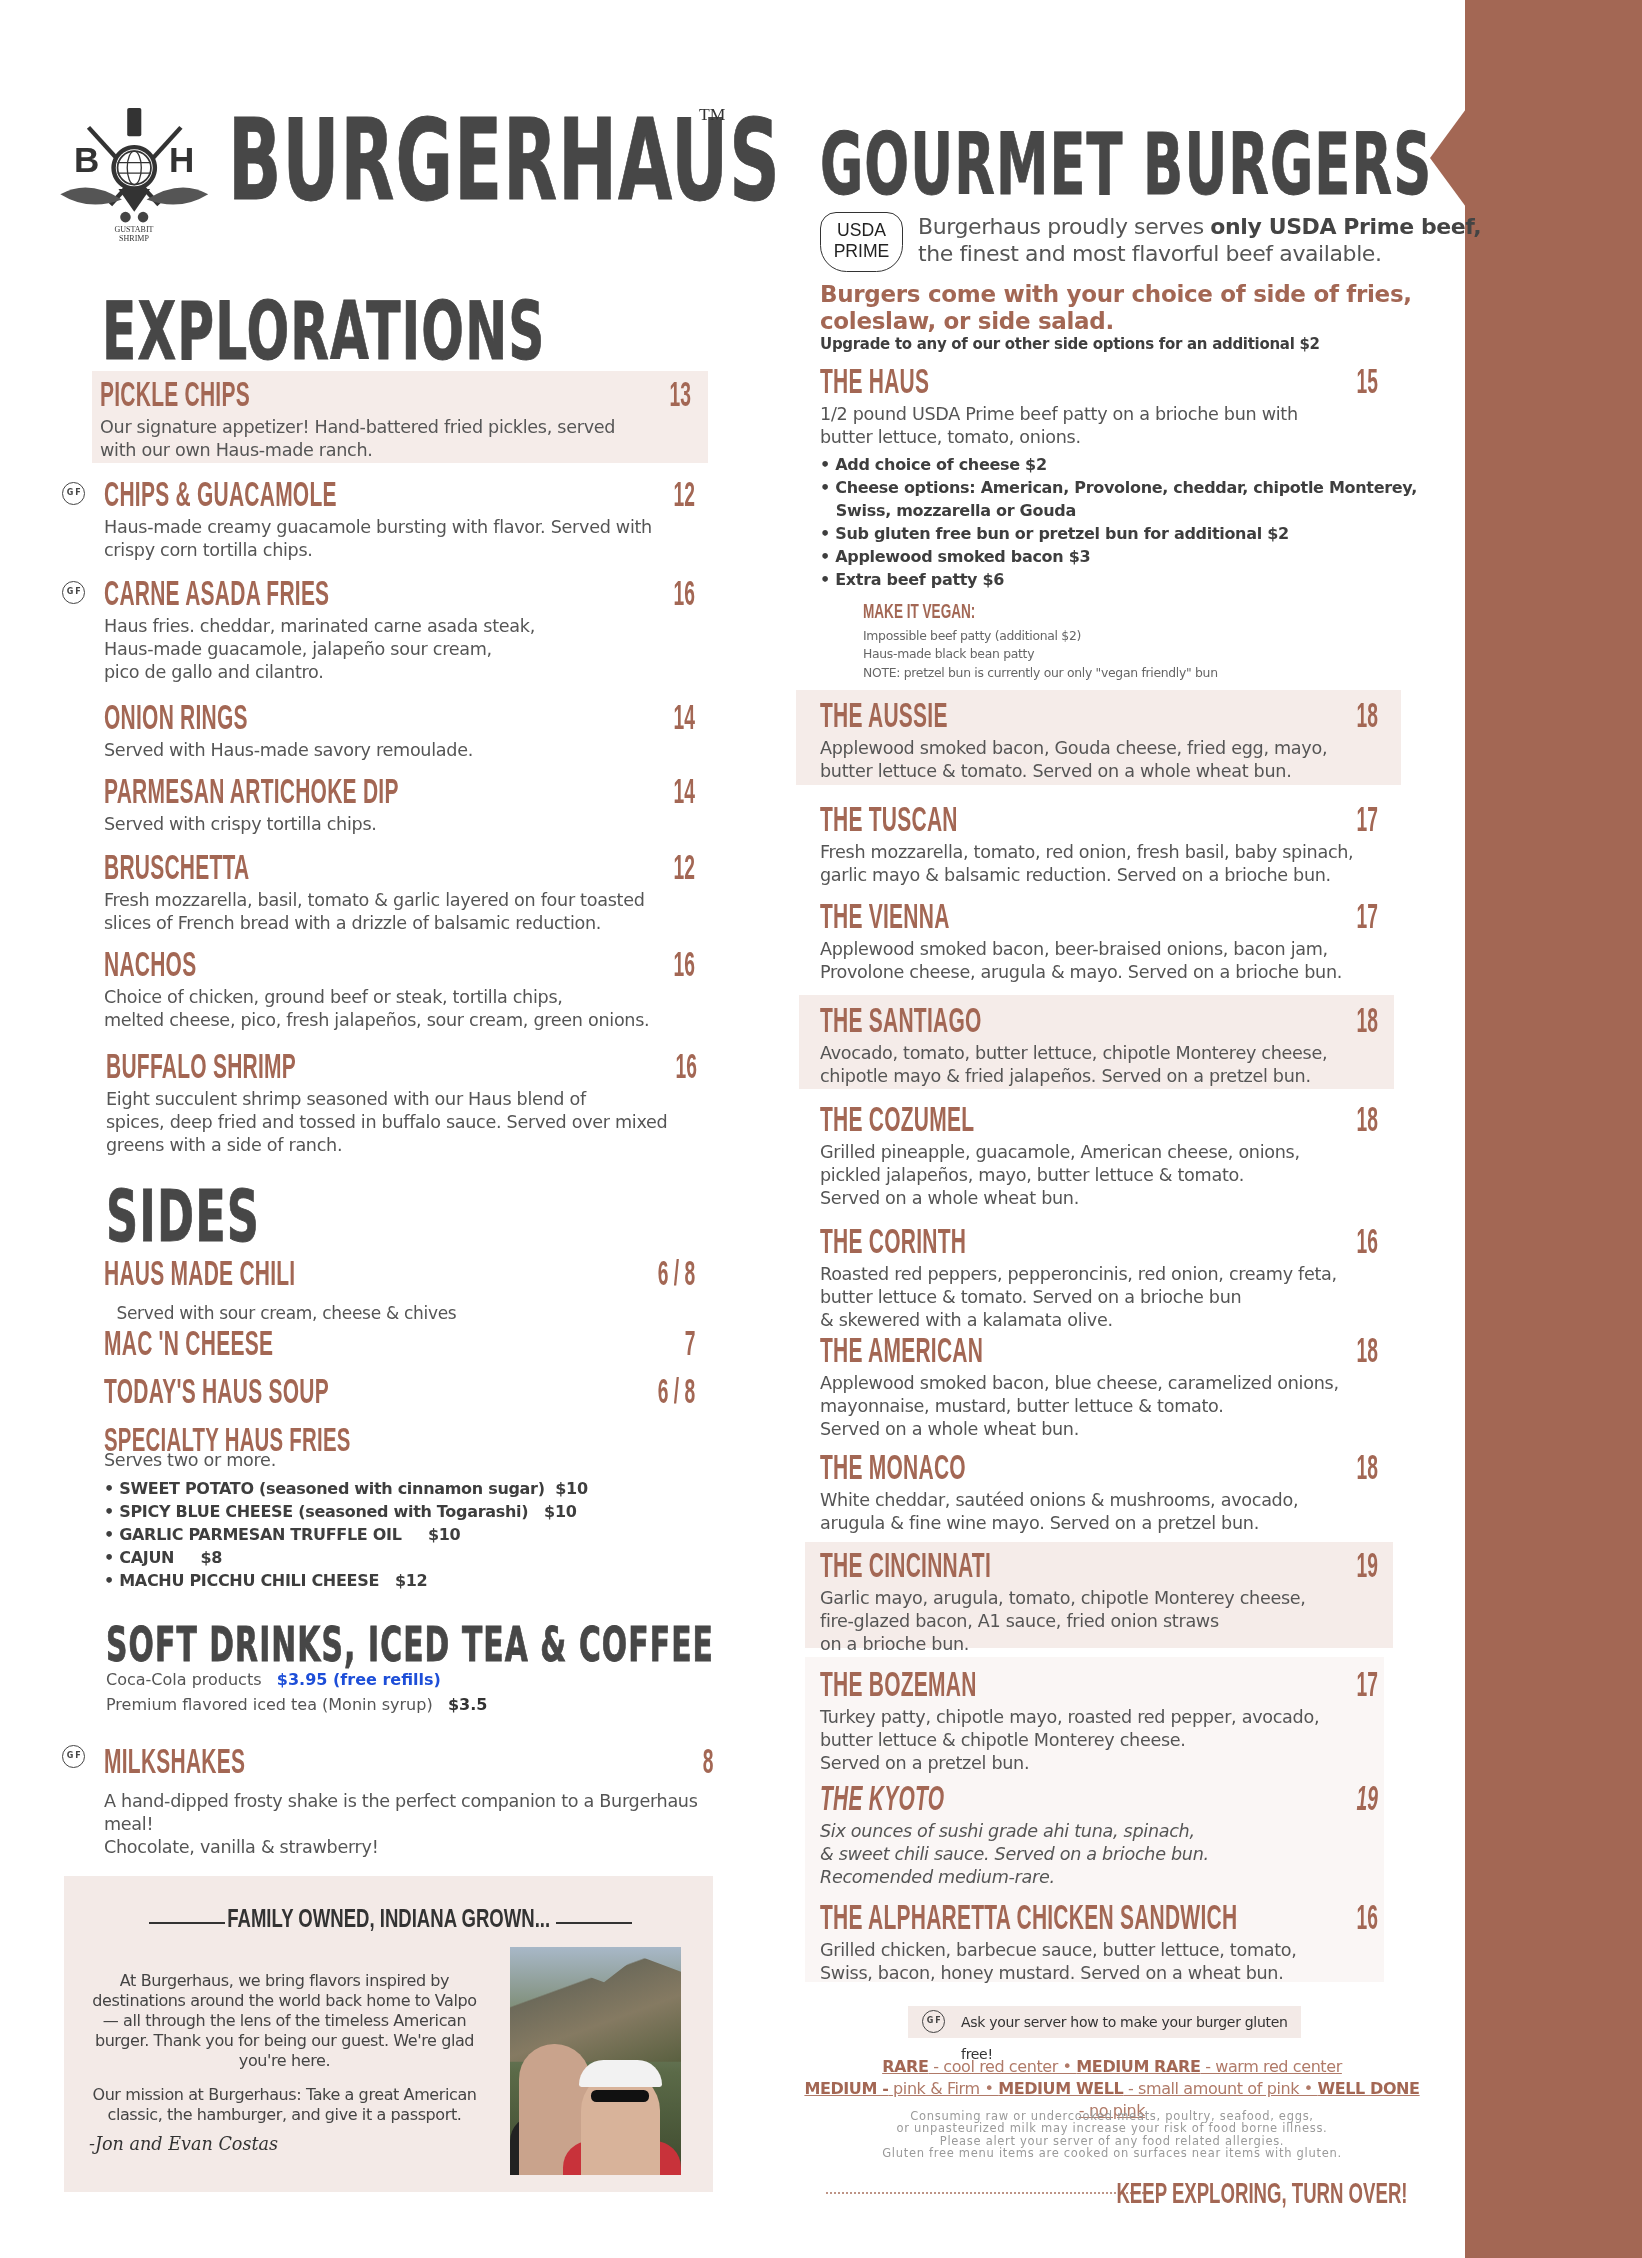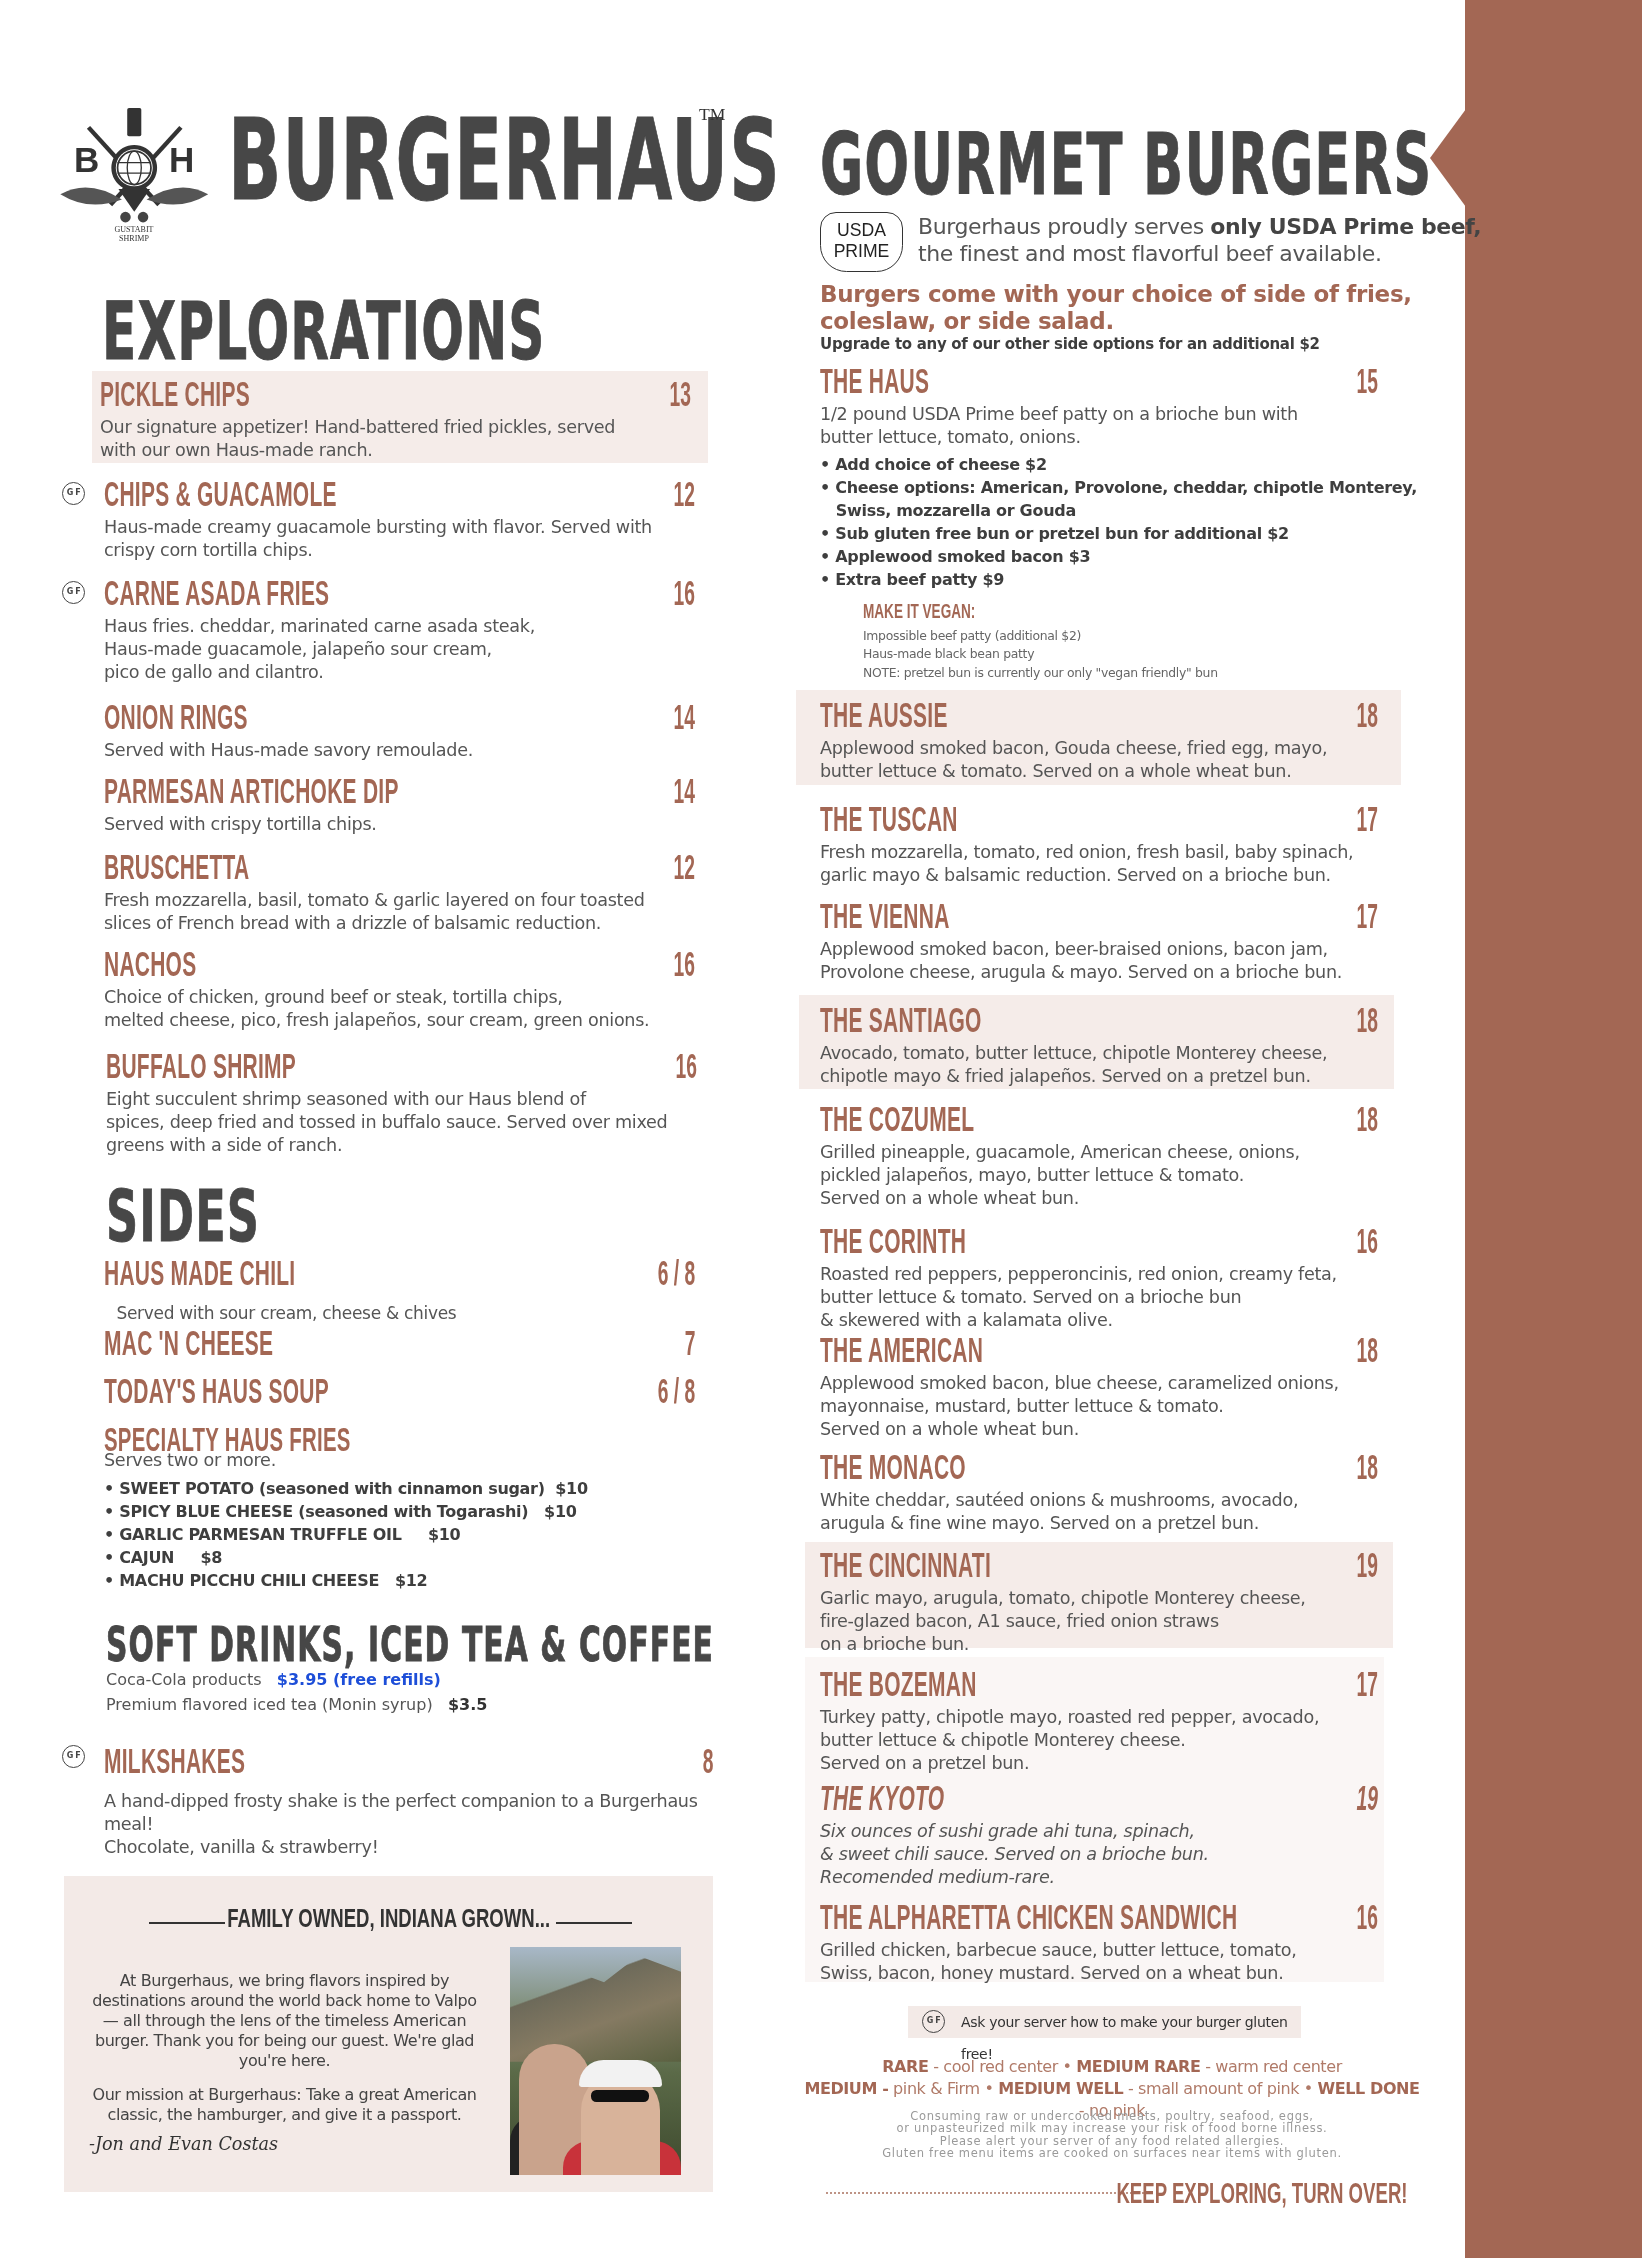--- a/index.html
+++ b/index.html
@@ -72,21 +72,21 @@
 
   .vegan { position: absolute; left: 863px; top: 600px; }
   .vegan-title { font-family: "Liberation Sans", sans-serif; font-weight: bold; color: #a36754; font-size: 19.4px;
     transform-origin: left top; transform: scaleX(0.7); white-space: nowrap; }
   .vegan-lines { margin-top: 3.5px; font-size: 12.4px; line-height: 18.5px; color: #666; letter-spacing: -0.3px; }
 
   .gf-ask { position: absolute; left: 908px; top: 2006px; width: 393px; height: 32px; background: #f3eae7;
     font-size: 14px; line-height: 32px; color: #333; padding-left: 53px; letter-spacing: -0.3px; }
   .gf-ask .gf-icon { left: 14px; top: 4.4px; }
 
-  .temps { position: absolute; left: 803px; top: 2056px; width: 618px; text-align: center; font-size: 16px; line-height: 22px; color: #b07a68; letter-spacing: -0.4px; }
+  .temps { position: absolute; left: 803px; top: 2056px; width: 618px; text-align: center; font-size: 16px; line-height: 22px; color: #b07a68; letter-spacing: -0.4px; text-decoration: underline; }
   .temps b { color: #a36754; }
   .disclaimer { position: absolute; left: 803px; top: 2110px; width: 618px; text-align: center; font-size: 11.5px; line-height: 12.4px; color: #9a9a9a; letter-spacing: 0.7px; }
   .keep { position: absolute; left: 826px; top: 2176px; width: 582px; height: 30px; }
   .keep-dots { position: absolute; left: 0; top: 16px; width: 326px; border-top: 2.6px dotted #a36754; opacity: 0.7; }
   .keep-text { position: absolute; right: 0; top: 0; font-family: "Liberation Sans", sans-serif; font-weight: bold; color: #a36754;
     font-size: 30px; transform-origin: right top; transform: scaleX(0.62); white-space: nowrap; }
 </style>
 </head>
 <body>
 
@@ -262,21 +262,21 @@
   <div class="item-name">THE HAUS</div>
   <div class="item-price" style="right:0; top:0;">15</div>
   <div class="item-desc">1/2 pound USDA Prime beef patty on a brioche bun with
 butter lettuce, tomato, onions.</div>
   <div class="bullets" id="haus-options" style="margin-top:3.5px;">
       <div style="white-space: pre;">• Add choice of cheese $2</div>
       <div style="white-space: pre;">• Cheese options: American, Provolone, cheddar, chipotle Monterey,</div>
       <div style="white-space: pre;">   Swiss, mozzarella or Gouda</div>
       <div style="white-space: pre;">• Sub gluten free bun or pretzel bun for additional $2</div>
       <div style="white-space: pre;">• Applewood smoked bacon $3</div>
-      <div style="white-space: pre;">• Extra beef patty $9</div>
+      <div style="white-space: pre;">• Extra beef patty $6</div>
     </div>
 </div>
 <div class="vegan">
   <div class="vegan-title">MAKE IT VEGAN:</div>
   <div class="vegan-lines" id="vegan-lines">
       <div style="white-space: pre;">Impossible beef patty (additional $2)</div>
       <div style="white-space: pre;">Haus-made black bean patty</div>
       <div style="white-space: pre;">NOTE: pretzel bun is currently our only "vegan friendly" bun</div>
     </div>
 </div>

